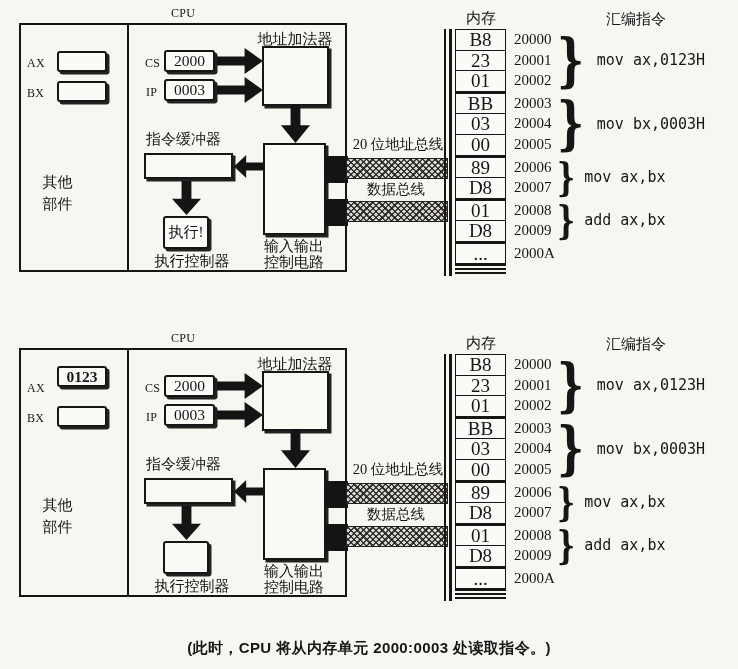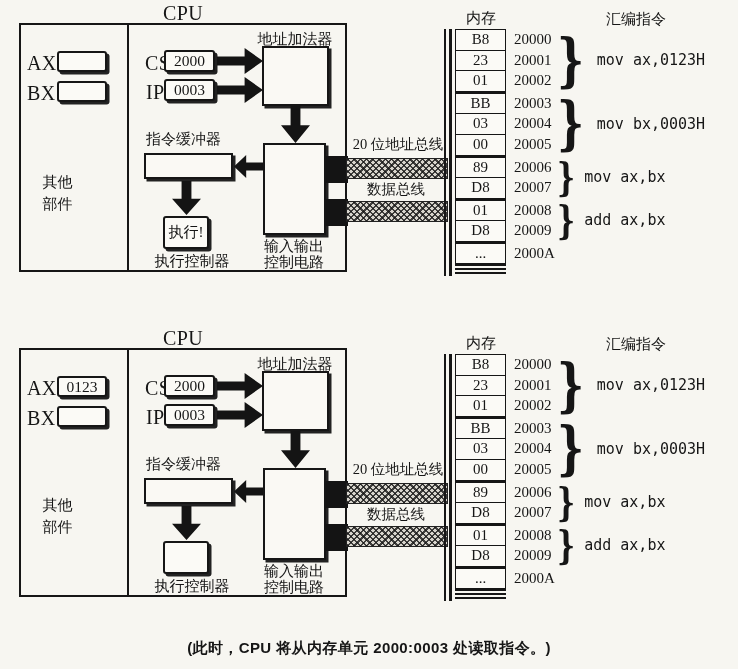--- a/index.html
+++ b/index.html
@@ -6,21 +6,21 @@
   body{
     width:738px;height:669px;position:relative;overflow:hidden;
     background:#f7f6f1;
     font-family:"Liberation Serif","DejaVu Serif",serif;
     color:#161616;
   }
   .abs{position:absolute;}
   .fig{position:absolute;left:0;width:738px;}
   .center{text-align:center;}
   .lbl{font-size:15px;line-height:16px;white-space:nowrap;}
-  .lat{font-size:20px;line-height:17px;letter-spacing:.3px;}
+  .lat{font-size:12px;line-height:17px;letter-spacing:.3px;}
   .box{border:2px solid #161616;background:#faf9f4;box-sizing:border-box;}
   .shadow{box-shadow:2.5px 2.5px 0 #222;}
   .vbox{
     border:2px solid #161616;border-radius:3px;background:#fbfaf6;
     box-shadow:2.5px 2.5px 0 #222;box-sizing:border-box;
     text-align:center;font-size:15.5px;line-height:17px;
   }
   .divider{border-left:2px solid #161616;width:0;}
   .arr{background:#141414;}
   .arr-right{clip-path:polygon(0 33%,60% 33%,60% 0,100% 50%,60% 100%,60% 67%,0 67%);}
@@ -36,21 +36,21 @@
   .bus-lbl{font-size:14.5px;line-height:16px;white-space:nowrap;}
   
   .mem-block{position:absolute;display:flex;align-items:stretch;}
   .mem-dline{width:9px;border-left:2px solid #161616;position:relative;flex:none;}
   .mem-dline::after{content:"";position:absolute;left:3px;top:0;bottom:0;width:3px;background:#161616;}
   .mem-col{display:flex;flex-direction:column;}
   .mem-row{display:flex;align-items:stretch;height:20.6px;flex:none;}
   .mem-cell{
     width:51px;flex:none;box-sizing:border-box;
     border:1.6px solid #161616;border-bottom:none;
-    background:#fbfaf6;text-align:center;font-size:15px;line-height:19px;
+    background:#fbfaf6;text-align:center;font-size:19px;line-height:19px;
   }
   .mem-row:last-child .mem-cell{border-bottom:1.6px solid #161616;}
   .mem-sep{width:51px;height:2px;background:#161616;flex:none;}
   .mem-addr{margin-left:8px;font-size:15px;line-height:20.6px;white-space:nowrap;}
   .mem-bottom{
     width:51px;height:12px;margin-top:0;
     background:repeating-linear-gradient(to bottom,#161616 0 1.6px,transparent 1.6px 4.2px);
   }
   
   .braces{position:absolute;width:175px;}
@@ -196,21 +196,21 @@
     </div>
 
 </div>
 
 <div class="fig" style="top:325px;height:344px;">
   <div class="abs lat center" style="left:19px;top:5px;width:328px;">CPU</div>
   <div class="abs box" style="left:19px;top:23px;width:328px;height:249px;background:transparent;"></div>
   <div class="abs divider" style="left:127px;top:23px;height:249px;"></div>
 
   <div class="abs lat" style="left:27px;top:55px;">AX</div>
-  <div class="abs vbox" style="left:57px;top:51px;width:50px;height:21px;">0123</div>
+  <div class="abs vbox" style="left:57px;top:41px;width:50px;height:21px;font-weight:bold;">0123</div>
   <div class="abs lat" style="left:27px;top:85px;">BX</div>
   <div class="abs vbox" style="left:57px;top:81px;width:50px;height:21px;"></div>
 
   <div class="abs lbl center" style="left:30px;top:169px;width:55px;line-height:22px;">
     <div>其他</div>
     <div>部件</div>
   </div>
 
   <div class="abs lat" style="left:145px;top:55px;">CS</div>
   <div class="abs vbox" style="left:164px;top:50px;width:51px;height:22px;">2000</div>

